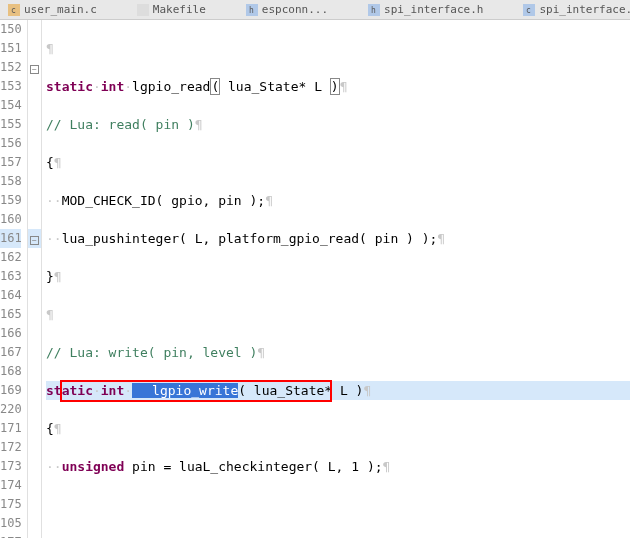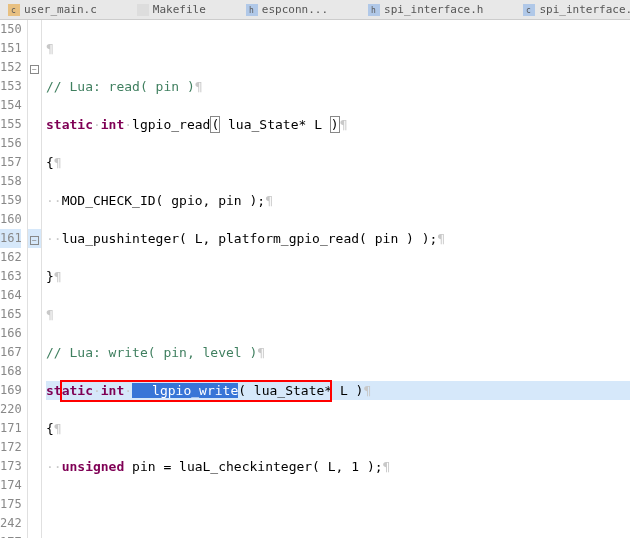--- a/index.html
+++ b/index.html
@@ -84,21 +84,21 @@
     <div class="ln">166</div>
     <div class="ln">167</div>
     <div class="ln">168</div>
     <div class="ln">169</div>
     <div class="ln">220</div>
     <div class="ln">171</div>
     <div class="ln">172</div>
     <div class="ln">173</div>
     <div class="ln">174</div>
     <div class="ln">175</div>
-    <div class="ln">242</div>
+    <div class="ln">105</div>
     <div class="ln">177</div>
 
   </div>
   <div class="fold-col">
     <div class="ln"></div>
         <div class="ln"></div>
     <div class="ln"><span class="fold-box">−</span></div>
     <div class="ln"></div>
         <div class="ln"></div>
         <div class="ln"></div>
@@ -120,22 +120,22 @@
         <div class="ln"></div>
         <div class="ln"></div>
         <div class="ln"></div>
         <div class="ln"></div>
         <div class="ln"></div>
         <div class="ln"></div>
         <div class="ln"></div>
   </div>
   <div class="code">
 <div class="ln"><span class="ws">¶</span></div>
+<div class="ln"><span class="kw">static</span><span class="ws">·</span><span class="kw">int</span><span class="ws">·</span><span>lgpio_read</span><span class="paren">(</span><span> lua_State* L </span><span class="paren">)</span><span class="ws">¶</span></div>
 <div class="ln"><span class="cm">// Lua: read( pin )</span><span class="ws">¶</span></div>
-<div class="ln"><span class="kw">static</span><span class="ws">·</span><span class="kw">int</span><span class="ws">·</span><span>lgpio_read</span><span class="paren">(</span><span> lua_State* L </span><span class="paren">)</span><span class="ws">¶</span></div>
 <div class="ln"><span>{</span><span class="ws">¶</span></div>
 <div class="ln"><span class="ws">··</span><span>MOD_CHECK_ID( gpio, pin );</span><span class="ws">¶</span></div>
 <div class="ln"><span class="ws">··</span><span>lua_pushinteger( L, platform_gpio_read( pin ) );</span><span class="ws">¶</span></div>
 <div class="ln"><span>}</span><span class="ws">¶</span></div>
 <div class="ln"><span class="ws">¶</span></div>
 <div class="ln"><span class="cm">// Lua: write( pin, level )</span><span class="ws">¶</span></div>
 <div class="ln hl"><span class="kw">static</span><span class="ws">·</span><span class="kw">int</span><span class="ws">·</span><span class="sel">lgpio_write</span><span>( lua_State* L )</span><span class="ws">¶</span></div>
 <div class="ln"><span>{</span><span class="ws">¶</span></div>
 <div class="ln"><span class="ws">··</span><span class="kw">unsigned</span><span> pin = luaL_checkinteger( L, 1 );</span><span class="ws">¶</span></div>
 

